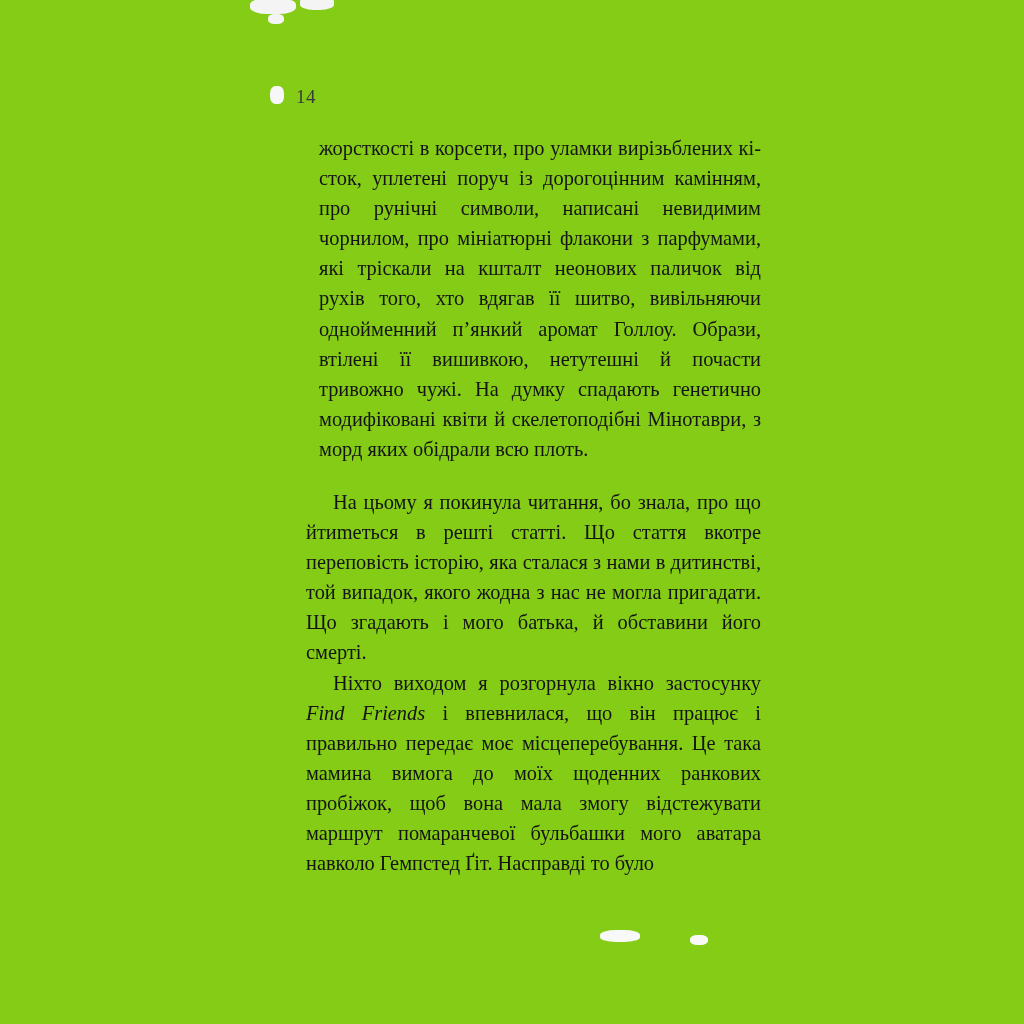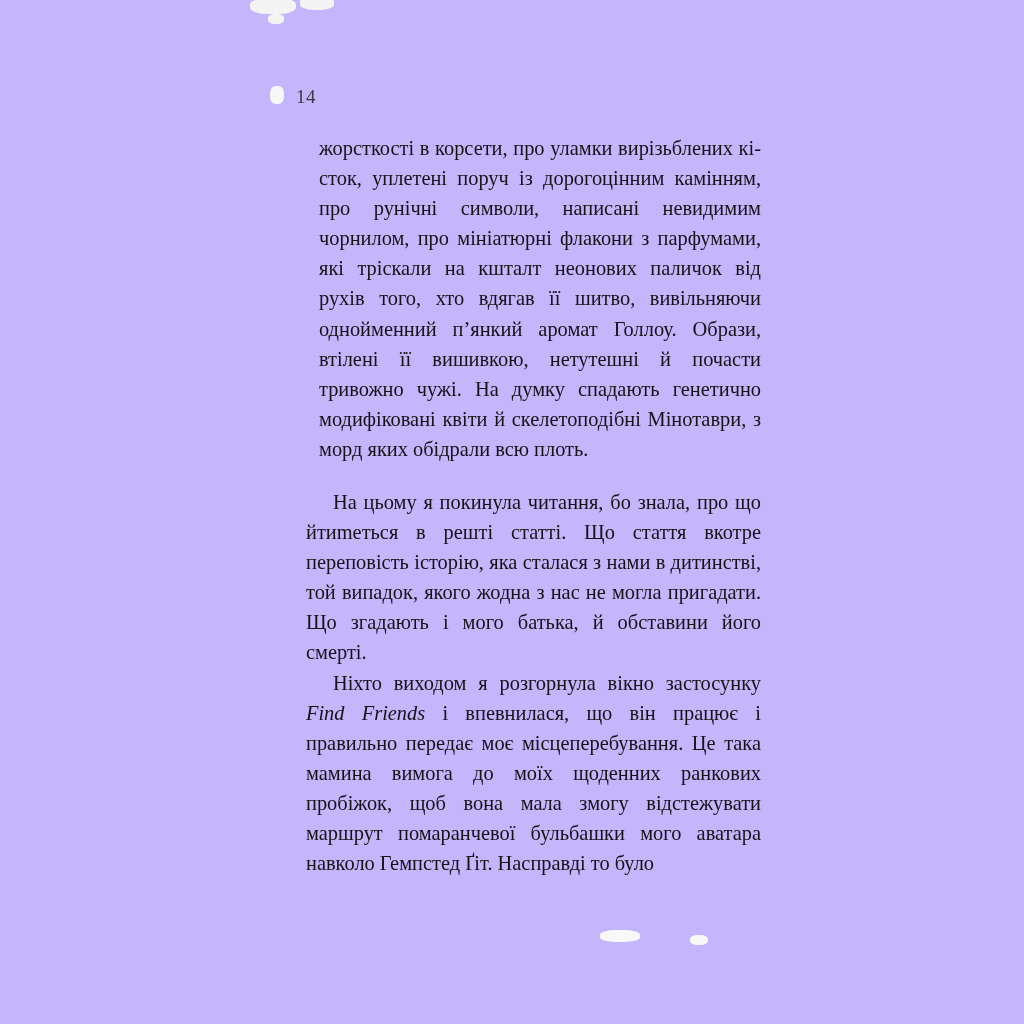--- a/index.html
+++ b/index.html
@@ -5,21 +5,21 @@
 <style>
   html, body {
     margin: 0;
     padding: 0;
     background: #ffffff;
   }
   .page {
     position: relative;
     width: 1024px;
     height: 1024px;
-    background: #c4b5fd;
+    background: #84cc16;
     overflow: hidden;
     font-family: "Liberation Serif", "DejaVu Serif", serif;
     color: #1a1a1a;
     -webkit-font-smoothing: antialiased;
   }
 
   
   .artifact {
     position: absolute;
     background: #f4f4f4;

